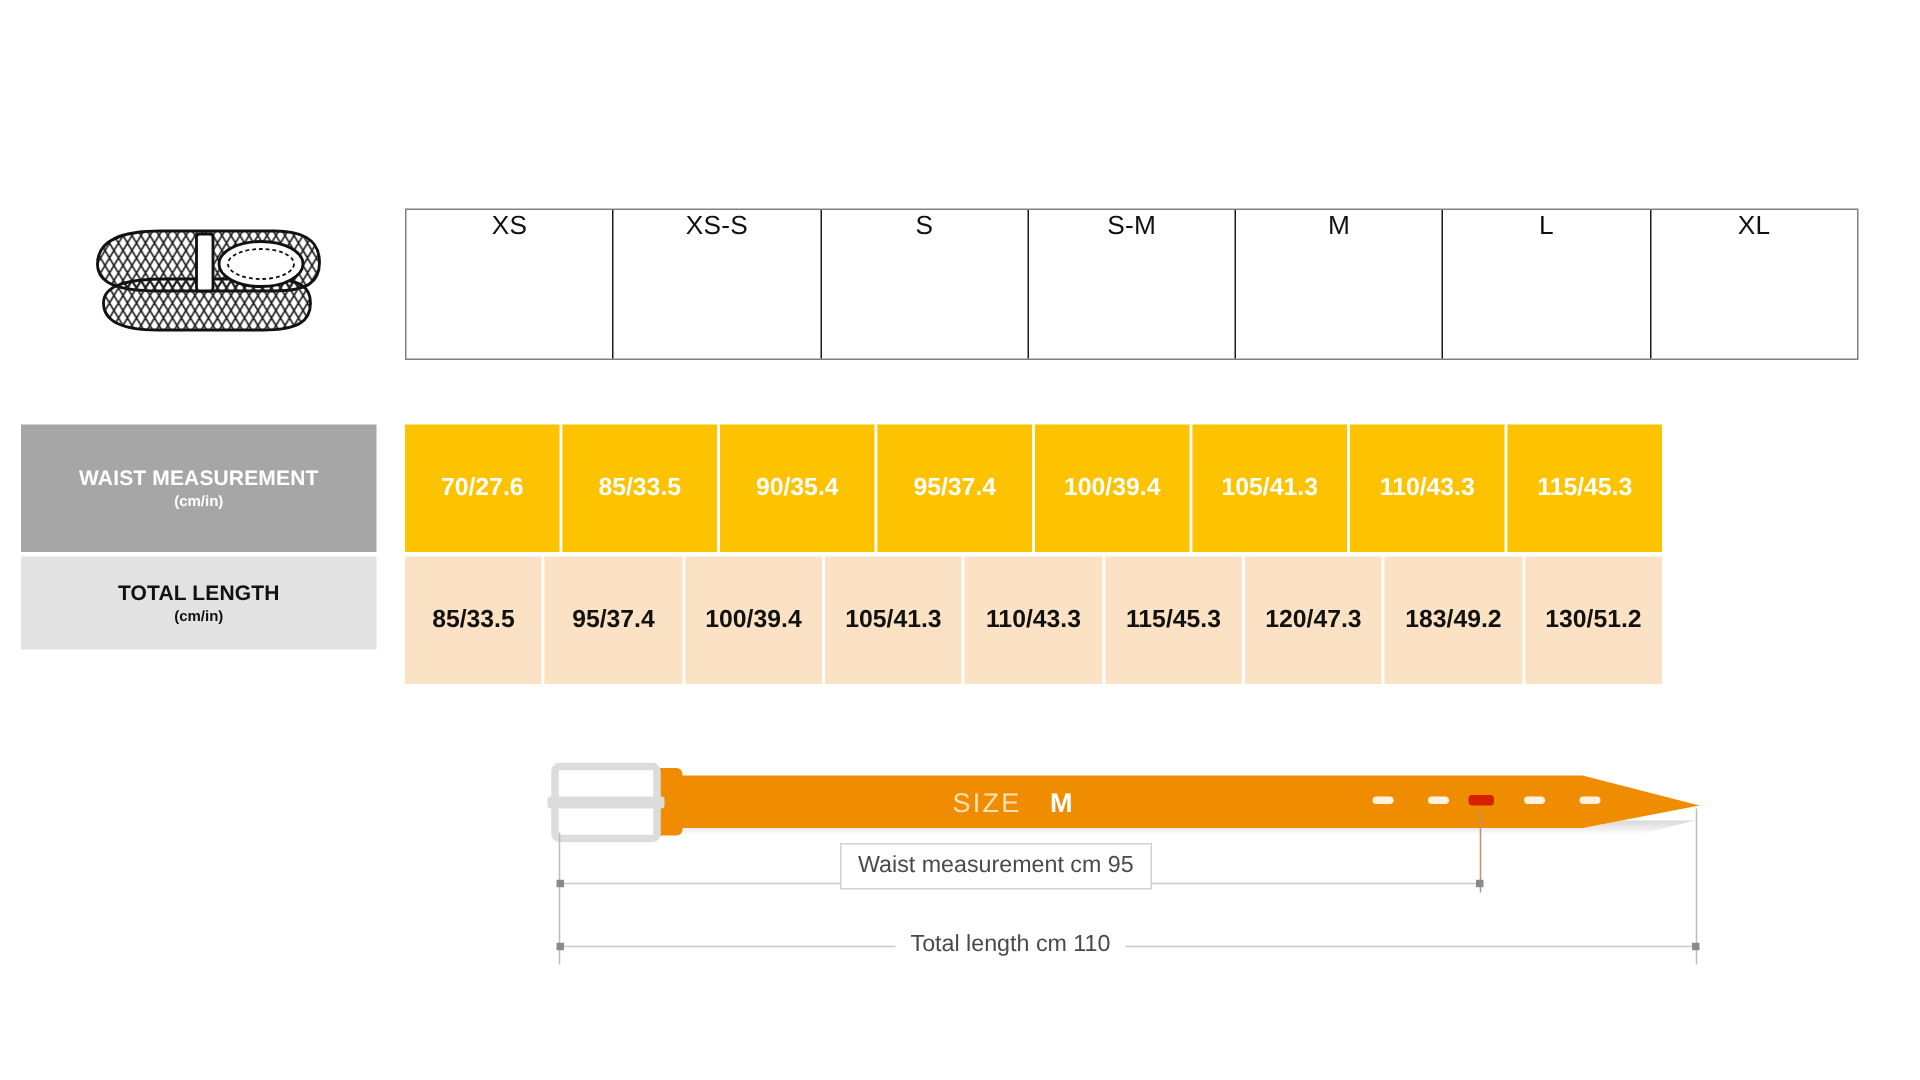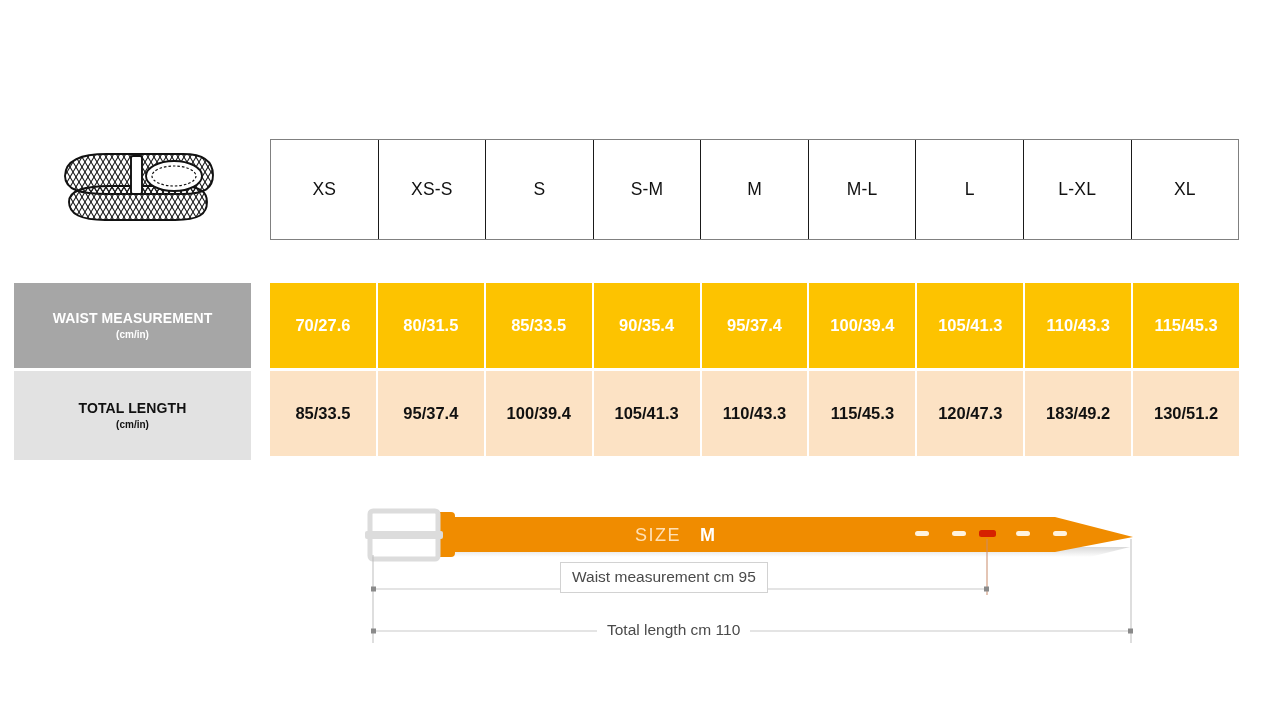--- a/index.html
+++ b/index.html
@@ -33,33 +33,33 @@
     height: 101px;
     border: 1.6px solid #808080;
     box-sizing: border-box;
     display: flex;
   }
   .size-header-cell {
     flex: 1 1 0;
     border-right: 1.4px solid #1a1a1a;
     box-sizing: border-box;
     display: flex;
-    align-items: center;
+    align-items: flex-start;
     justify-content: center;
     font-size: 17.5px;
     color: #111111;
     letter-spacing: .2px;
   }
   .size-header-cell:last-child { border-right: none; }
 
   
   .data-row {
     position: absolute;
     left: 270px;
-    width: 969px;
+    width: 838px;
     display: flex;
   }
   .row-waist { top: 283px; height: 85px; }
   .row-length { top: 371px; height: 85px; }
 
   .data-cell {
     flex: 1 1 0;
     box-sizing: border-box;
     display: flex;
     align-items: center;
@@ -96,21 +96,21 @@
   .row-label .l2 { font-weight: bold; font-size: 10px; }
 
   .label-waist {
     top: 283px;
     height: 85px;
     background: #A6A6A6;
     color: #ffffff;
   }
   .label-length {
     top: 371px;
-    height: 89px;
+    height: 62px;
     background: #E2E2E2;
     color: #111111;
   }
 
   
   .belt-diagram {
     position: absolute;
     left: 355px;
     top: 495px;
     width: 800px;
@@ -189,41 +189,34 @@
   <div class="size-header-cell">
       <span>S</span>
     </div>
   <div class="size-header-cell">
       <span>S-M</span>
     </div>
   <div class="size-header-cell">
       <span>M</span>
     </div>
   <div class="size-header-cell">
-      <span>M-L</span>
-    </div>
-  <div class="size-header-cell">
       <span>L</span>
-    </div>
-  <div class="size-header-cell">
-      <span>L-XL</span>
     </div>
   <div class="size-header-cell">
       <span>XL</span>
     </div>
 </div>
 
 <div class="row-label label-waist">
   <div class="l1">WAIST MEASUREMENT</div>
   <div class="l2">(cm/in)</div>
 </div>
 
 <div class="data-row row-waist">
   <div class="data-cell">70/27.6</div>
-  <div class="data-cell">80/31.5</div>
   <div class="data-cell">85/33.5</div>
   <div class="data-cell">90/35.4</div>
   <div class="data-cell">95/37.4</div>
   <div class="data-cell">100/39.4</div>
   <div class="data-cell">105/41.3</div>
   <div class="data-cell">110/43.3</div>
   <div class="data-cell">115/45.3</div>
 </div>
 
 <div class="row-label label-length">

